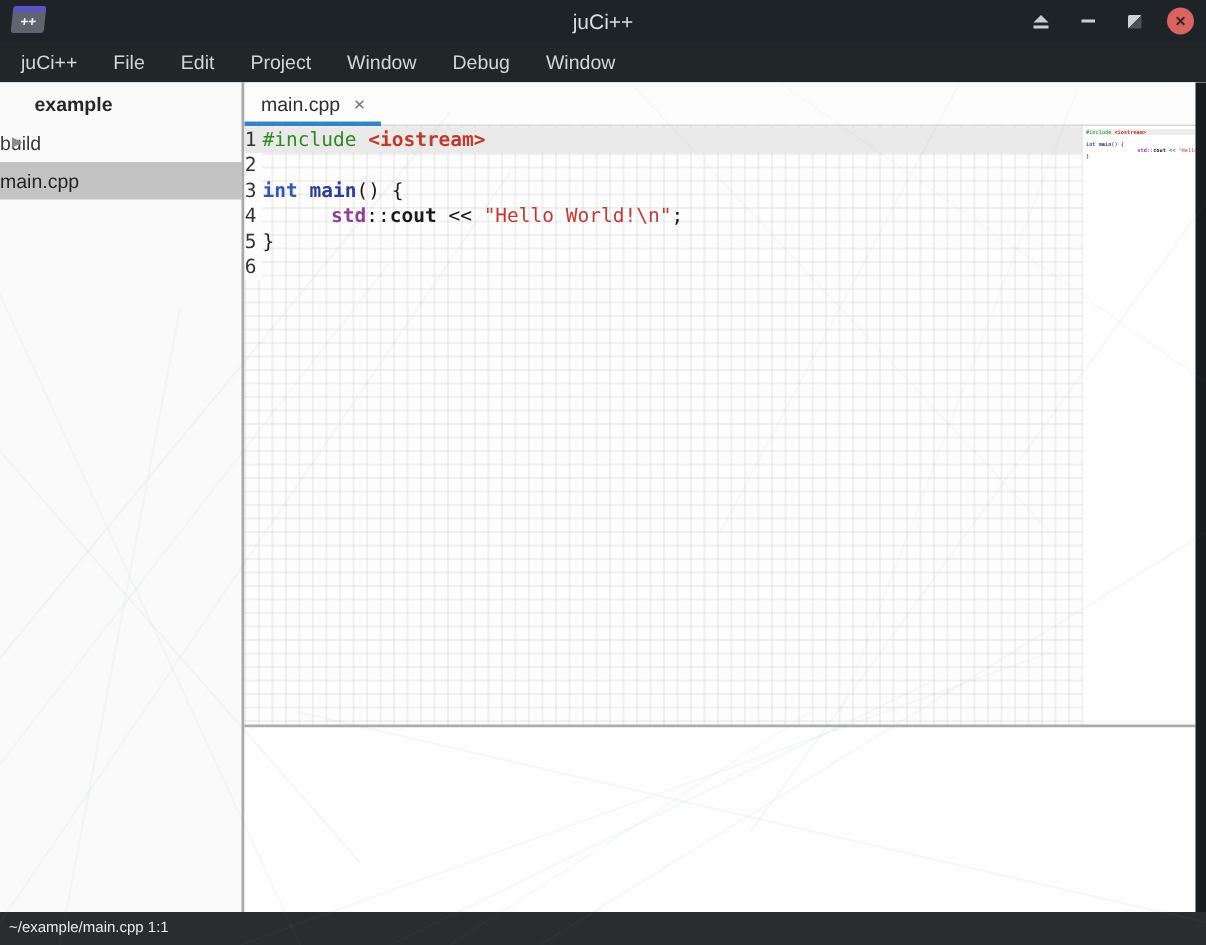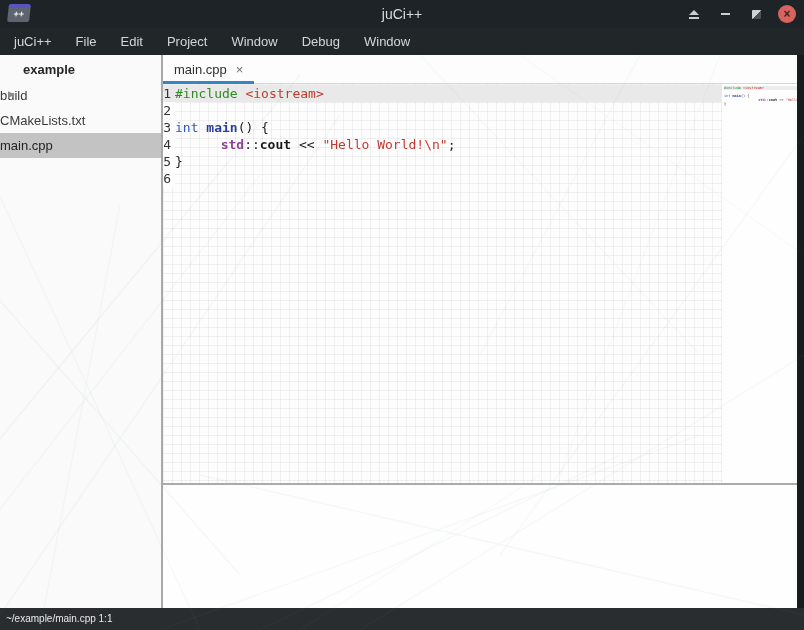--- a/index.html
+++ b/index.html
@@ -58,22 +58,22 @@
     background-image:linear-gradient(to right, rgba(0,0,0,0.05) 1px, transparent 1px),
                      linear-gradient(to bottom, rgba(0,0,0,0.05) 1px, transparent 1px);
     background-size:9px 9px; padding-top:1px; overflow:hidden; }
   .line { display:flex; height:17px; line-height:17px; font-family:"DejaVu Sans Mono", monospace; font-size:13px; }
   .line.hl { background:#e9e9e9; }
   .num { width:12px; padding-right:4px; text-align:right; color:#333; background:#fdfdfd; flex:none; }
   .line.hl .num { background:transparent; }
   .codetext { white-space:pre; color:var(--c-plain); }
   .tok-plain { color:var(--c-plain); }
   .tok-preproc { color:var(--c-preproc); font-weight:normal; }
-  .tok-incl { color:var(--c-incl); font-weight:normal; }
-  .tok-type { color:var(--c-type); font-weight:normal;text-align:center; }
+  .tok-incl { color:var(--c-incl); font-weight:bold; }
+  .tok-type { color:var(--c-type); font-weight:bold;text-align:center; }
   .tok-func { color:var(--c-func); font-weight:bold; }
   .tok-ns { color:var(--c-ns); font-weight:bold;margin-left:30px; }
   .tok-ident { color:var(--c-plain); font-weight:bold; }
   .tok-str { color:var(--c-str); }
 
   
   .minimap { width:75px; height:399px; background:#fefefe; padding:2px 0 0 2px; overflow:hidden; }
   .mline { height:4px; line-height:4px; font-family:"DejaVu Sans Mono", monospace; font-size:3.5px; white-space:pre; letter-spacing:0; }
   .mline.hl { background:#ececec; }
 
@@ -127,23 +127,20 @@
     </div>
 
   <div class="content">
 
     <div class="sidebar">
       <div class="side-header">example</div>
       <div id="side-rows">
           <div class="side-row">
             <span class="expander">▶</span>
             <span class="side-label">build</span>
-          </div>
-          <div class="side-row">
-            <span class="side-label">CMakeLists.txt</span>
           </div>
           <div class="side-row selected">
             <span class="side-label">main.cpp</span>
           </div>
         </div>
     </div>
 
     <div class="vsep"></div>
 
     <div class="main">

